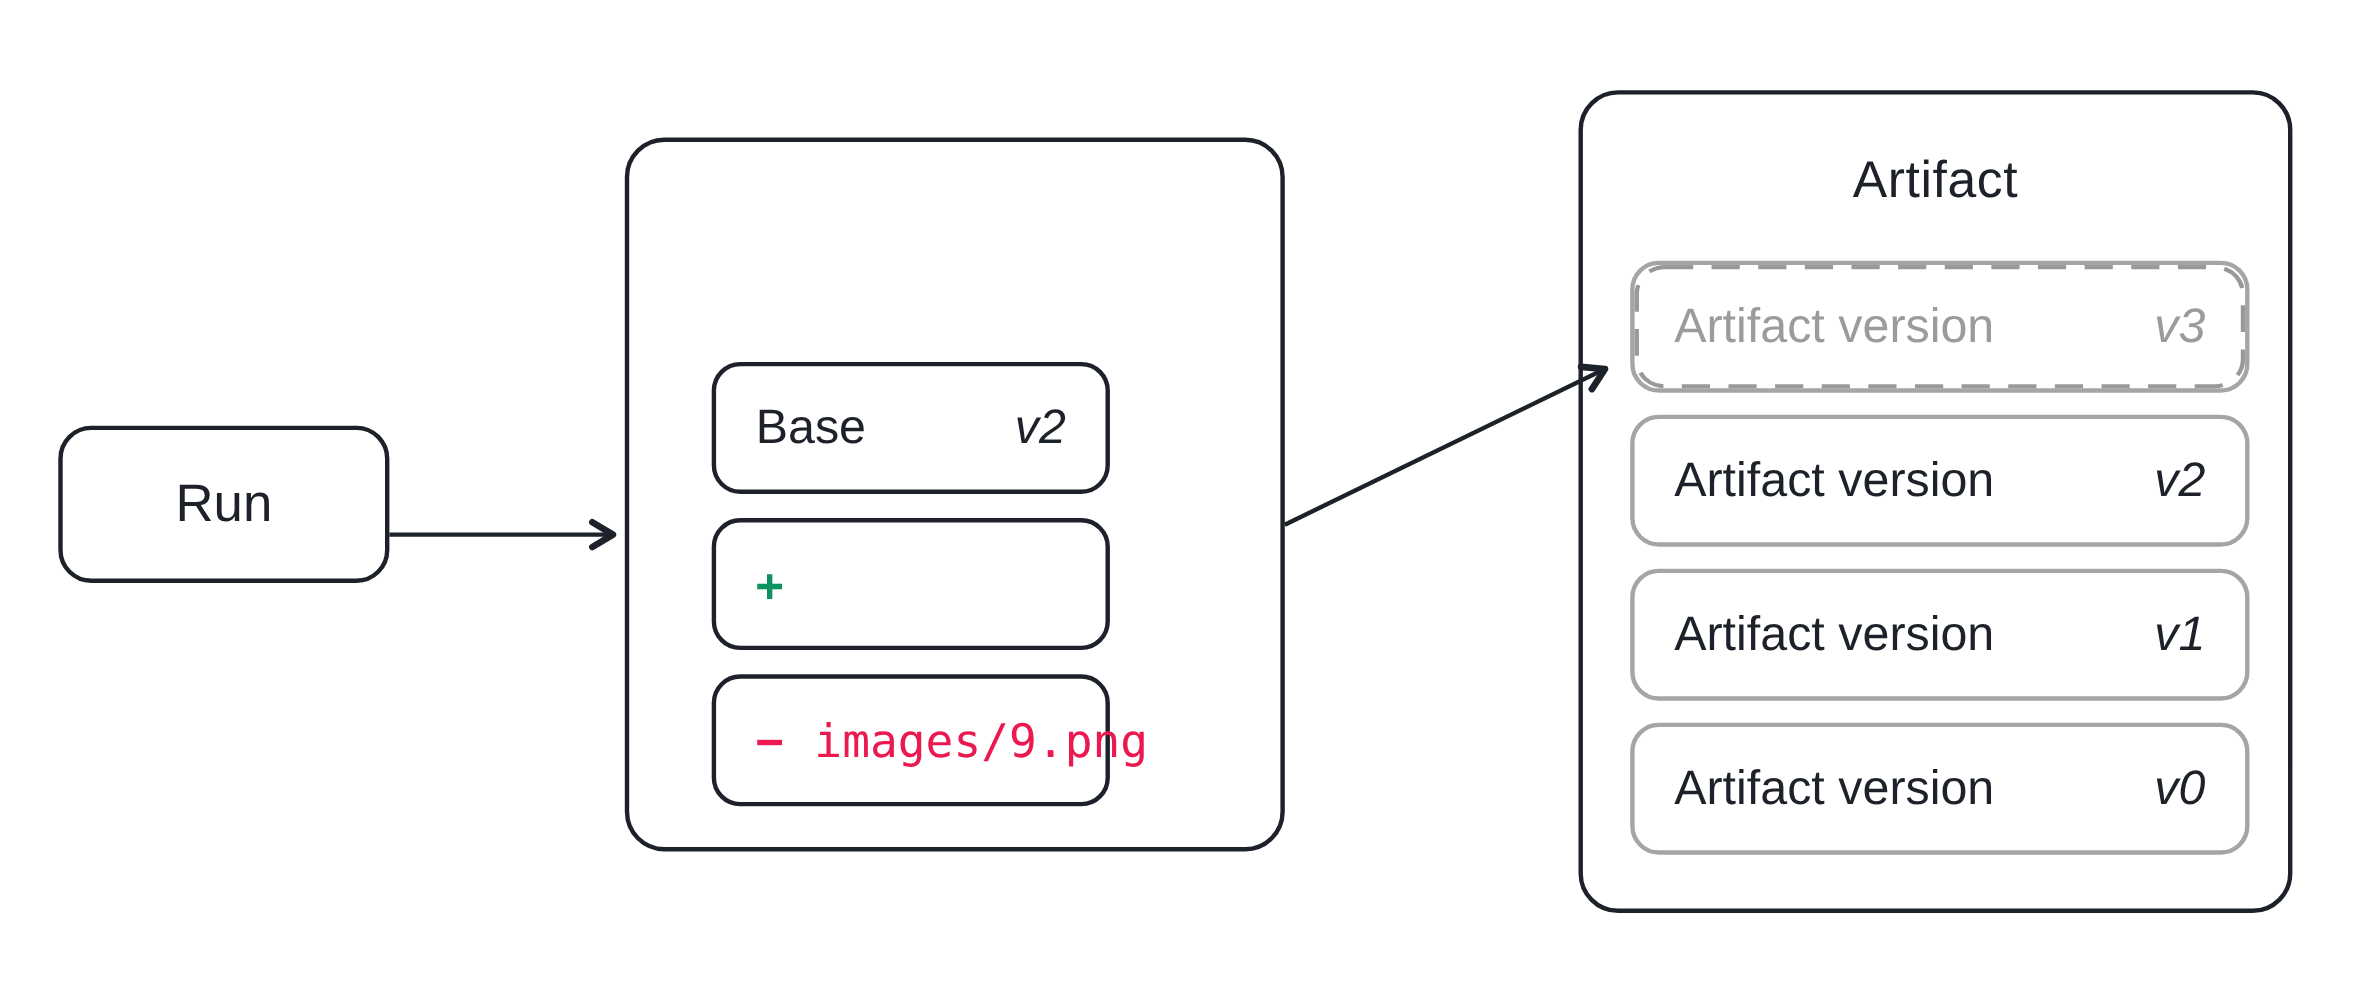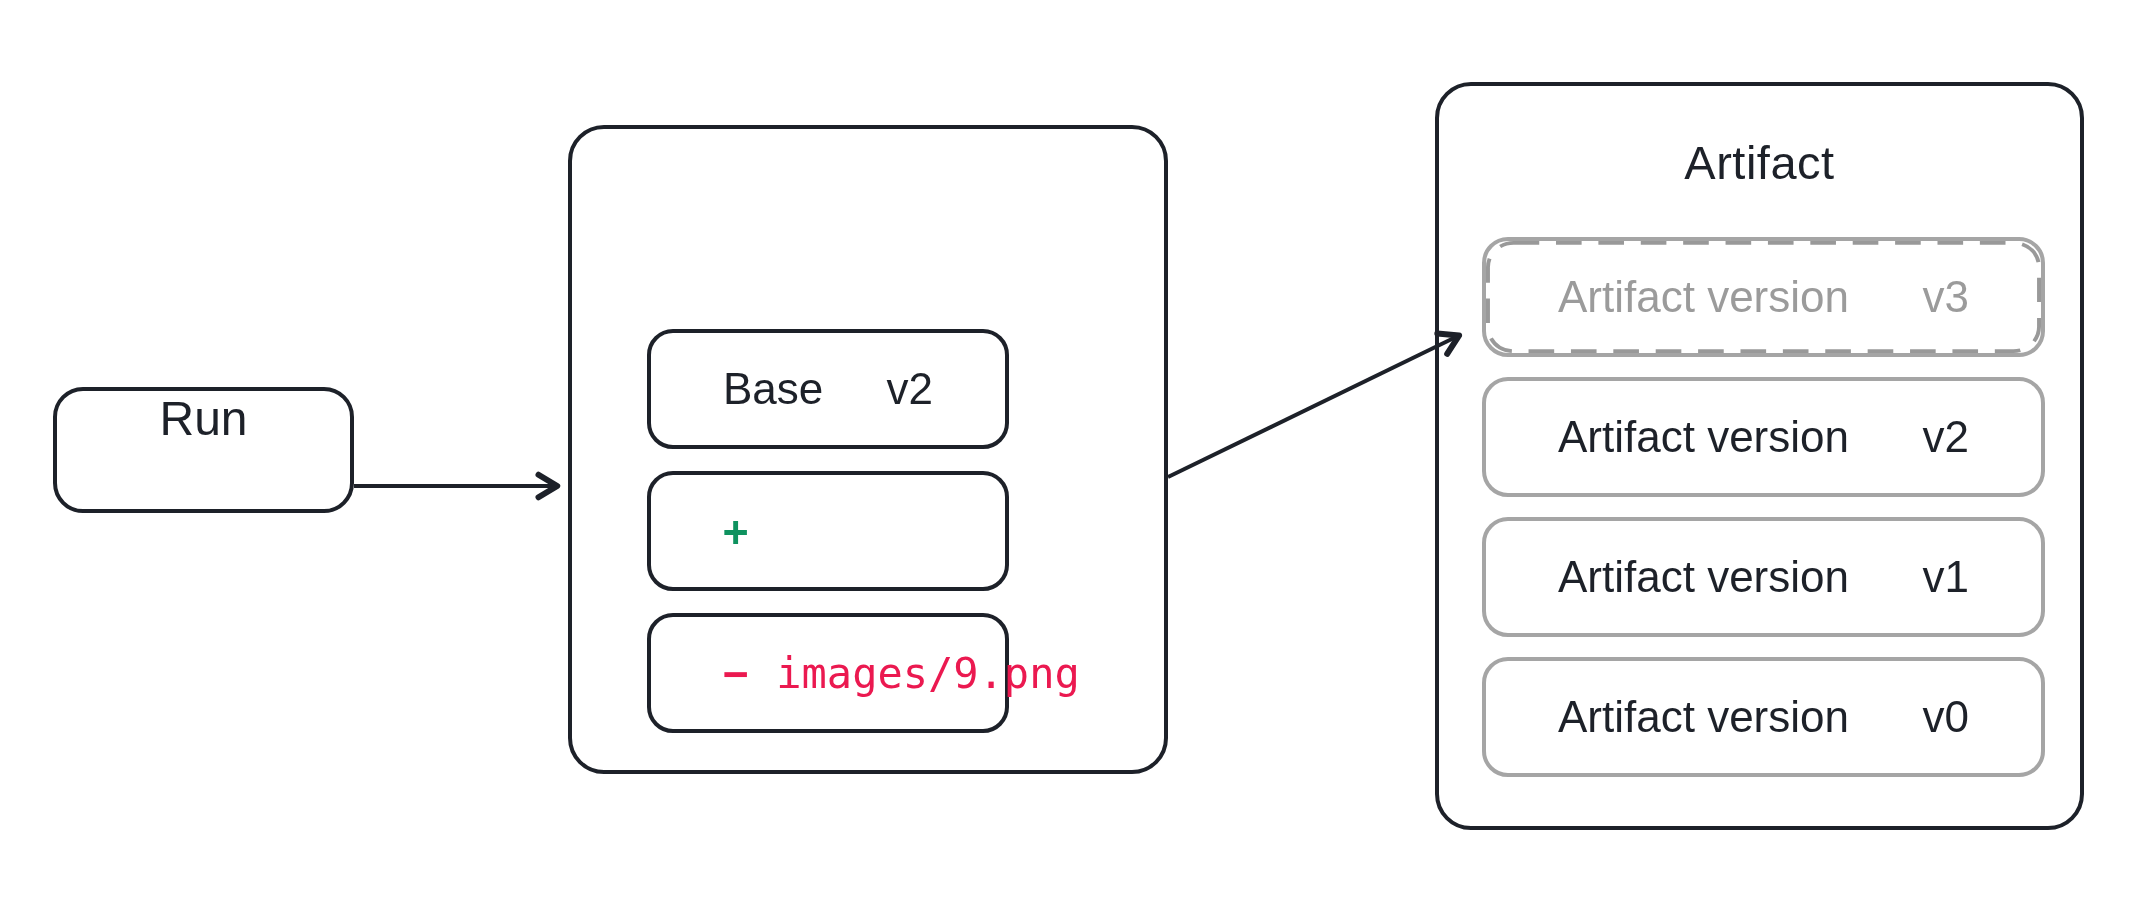--- a/index.html
+++ b/index.html
@@ -36,23 +36,24 @@
     text-align: center;
     font-size: 47px;
     line-height: 1.16;
     color: #1d2129;
     letter-spacing: 0.5px;
   }
   .run-node {
     left: 53px;
     top: 387px;
     width: 301px;
-    height: 126px;
+    height: 143px;
     border-radius: 30px;
     display: flex;
+    align-items: center;
     justify-content: center;
     font-size: 48px;
   }
   .incremental-node {
     left: 568px;
     top: 125px;
     width: 600px;
     height: 649px;
     border-radius: 36px;
   }
@@ -77,21 +78,21 @@
   }
   .chip {
     position: absolute;
     box-sizing: border-box;
     height: 120px;
     border-radius: 26px;
     background: #ffffff;
     display: flex;
     align-items: center;
     justify-content: space-between;
-    padding: 0 72px;
+    padding: 0 36px;
     font-size: 44px;
   }
   .incremental-node .chip {
     left: 75px;
     width: 362px;
     border: 4px solid #1d2129;
   }
   .chip-base      { top: 200px; }
   .chip-added     { top: 342px; }
   .chip-removed   { top: 484px; }
@@ -116,21 +117,21 @@
   .chip-v1 { top: 431px; }
   .chip-v0 { top: 571px; }
   .dashed-border {
     position: absolute;
     left: 0;
     top: 0;
     width: 100%;
     height: 100%;
     overflow: visible;
   }
-  .version-value { margin-left: 20px; }
+  .version-value { margin-left: 20px; font-style: italic; }
 </style>
 </head>
 <body>
 
 <div class="canvas">
 
   <div class="node run-node">
     <span>Run</span>
   </div>
 

